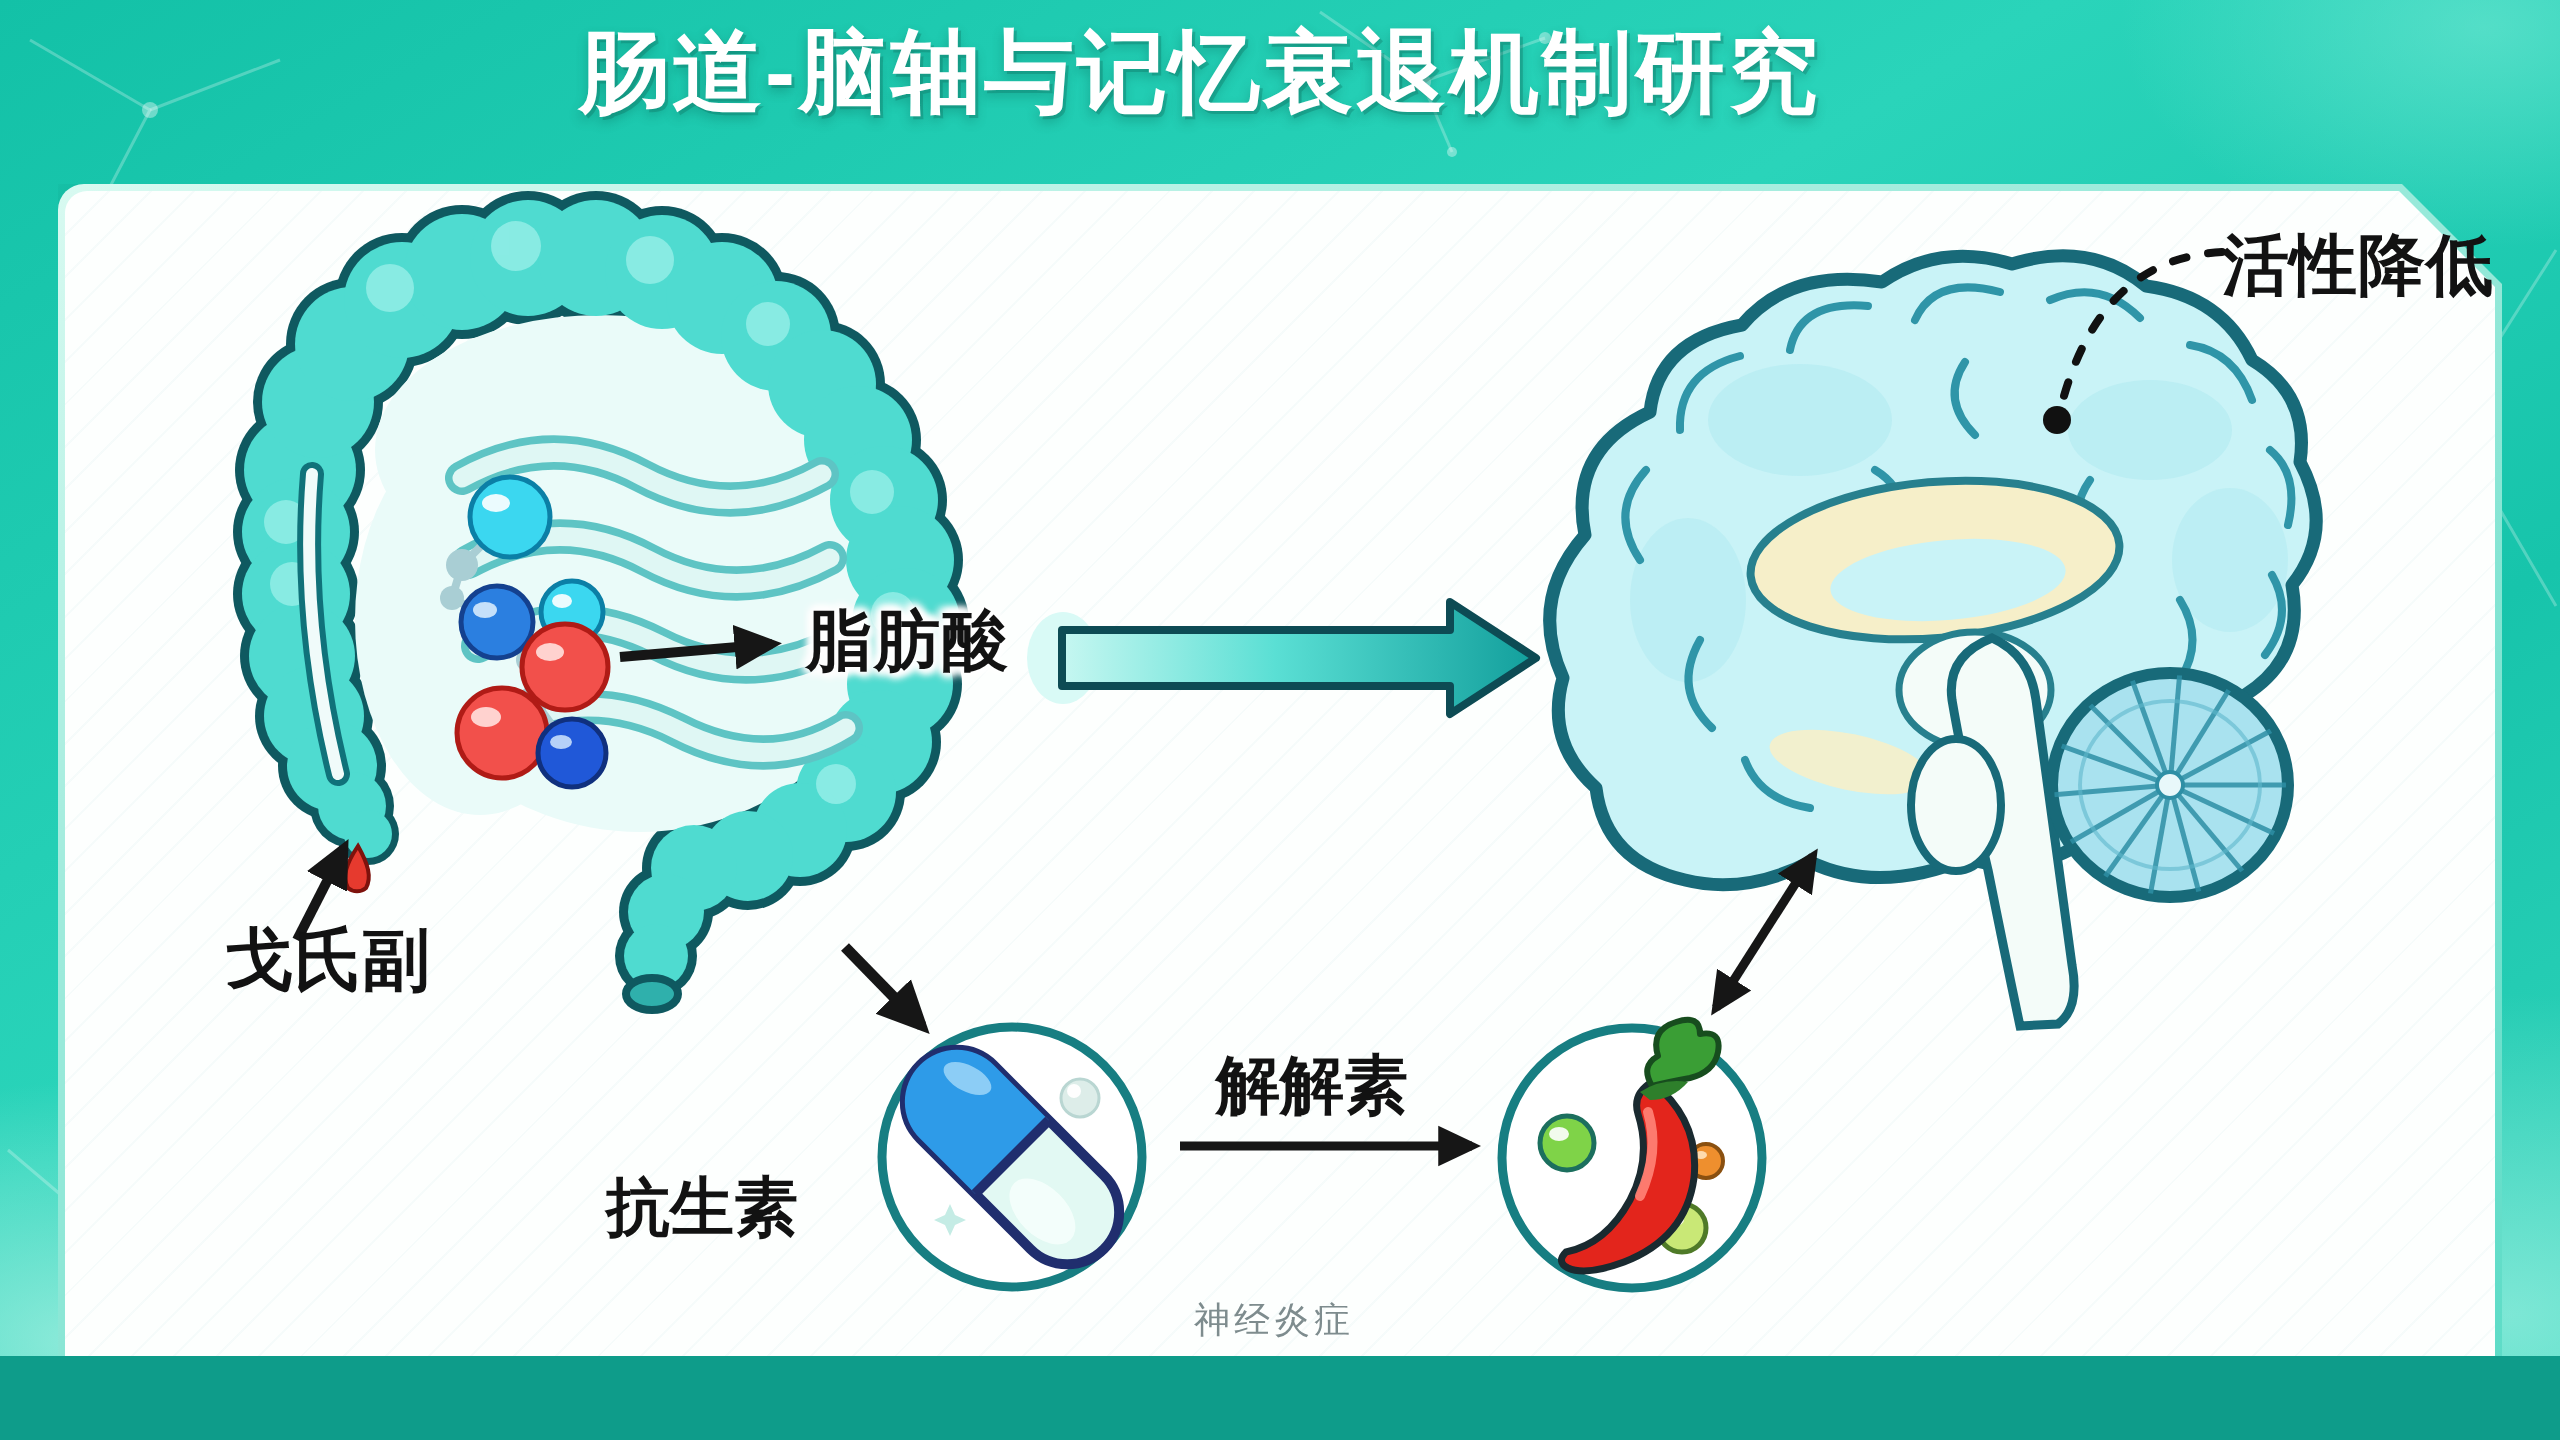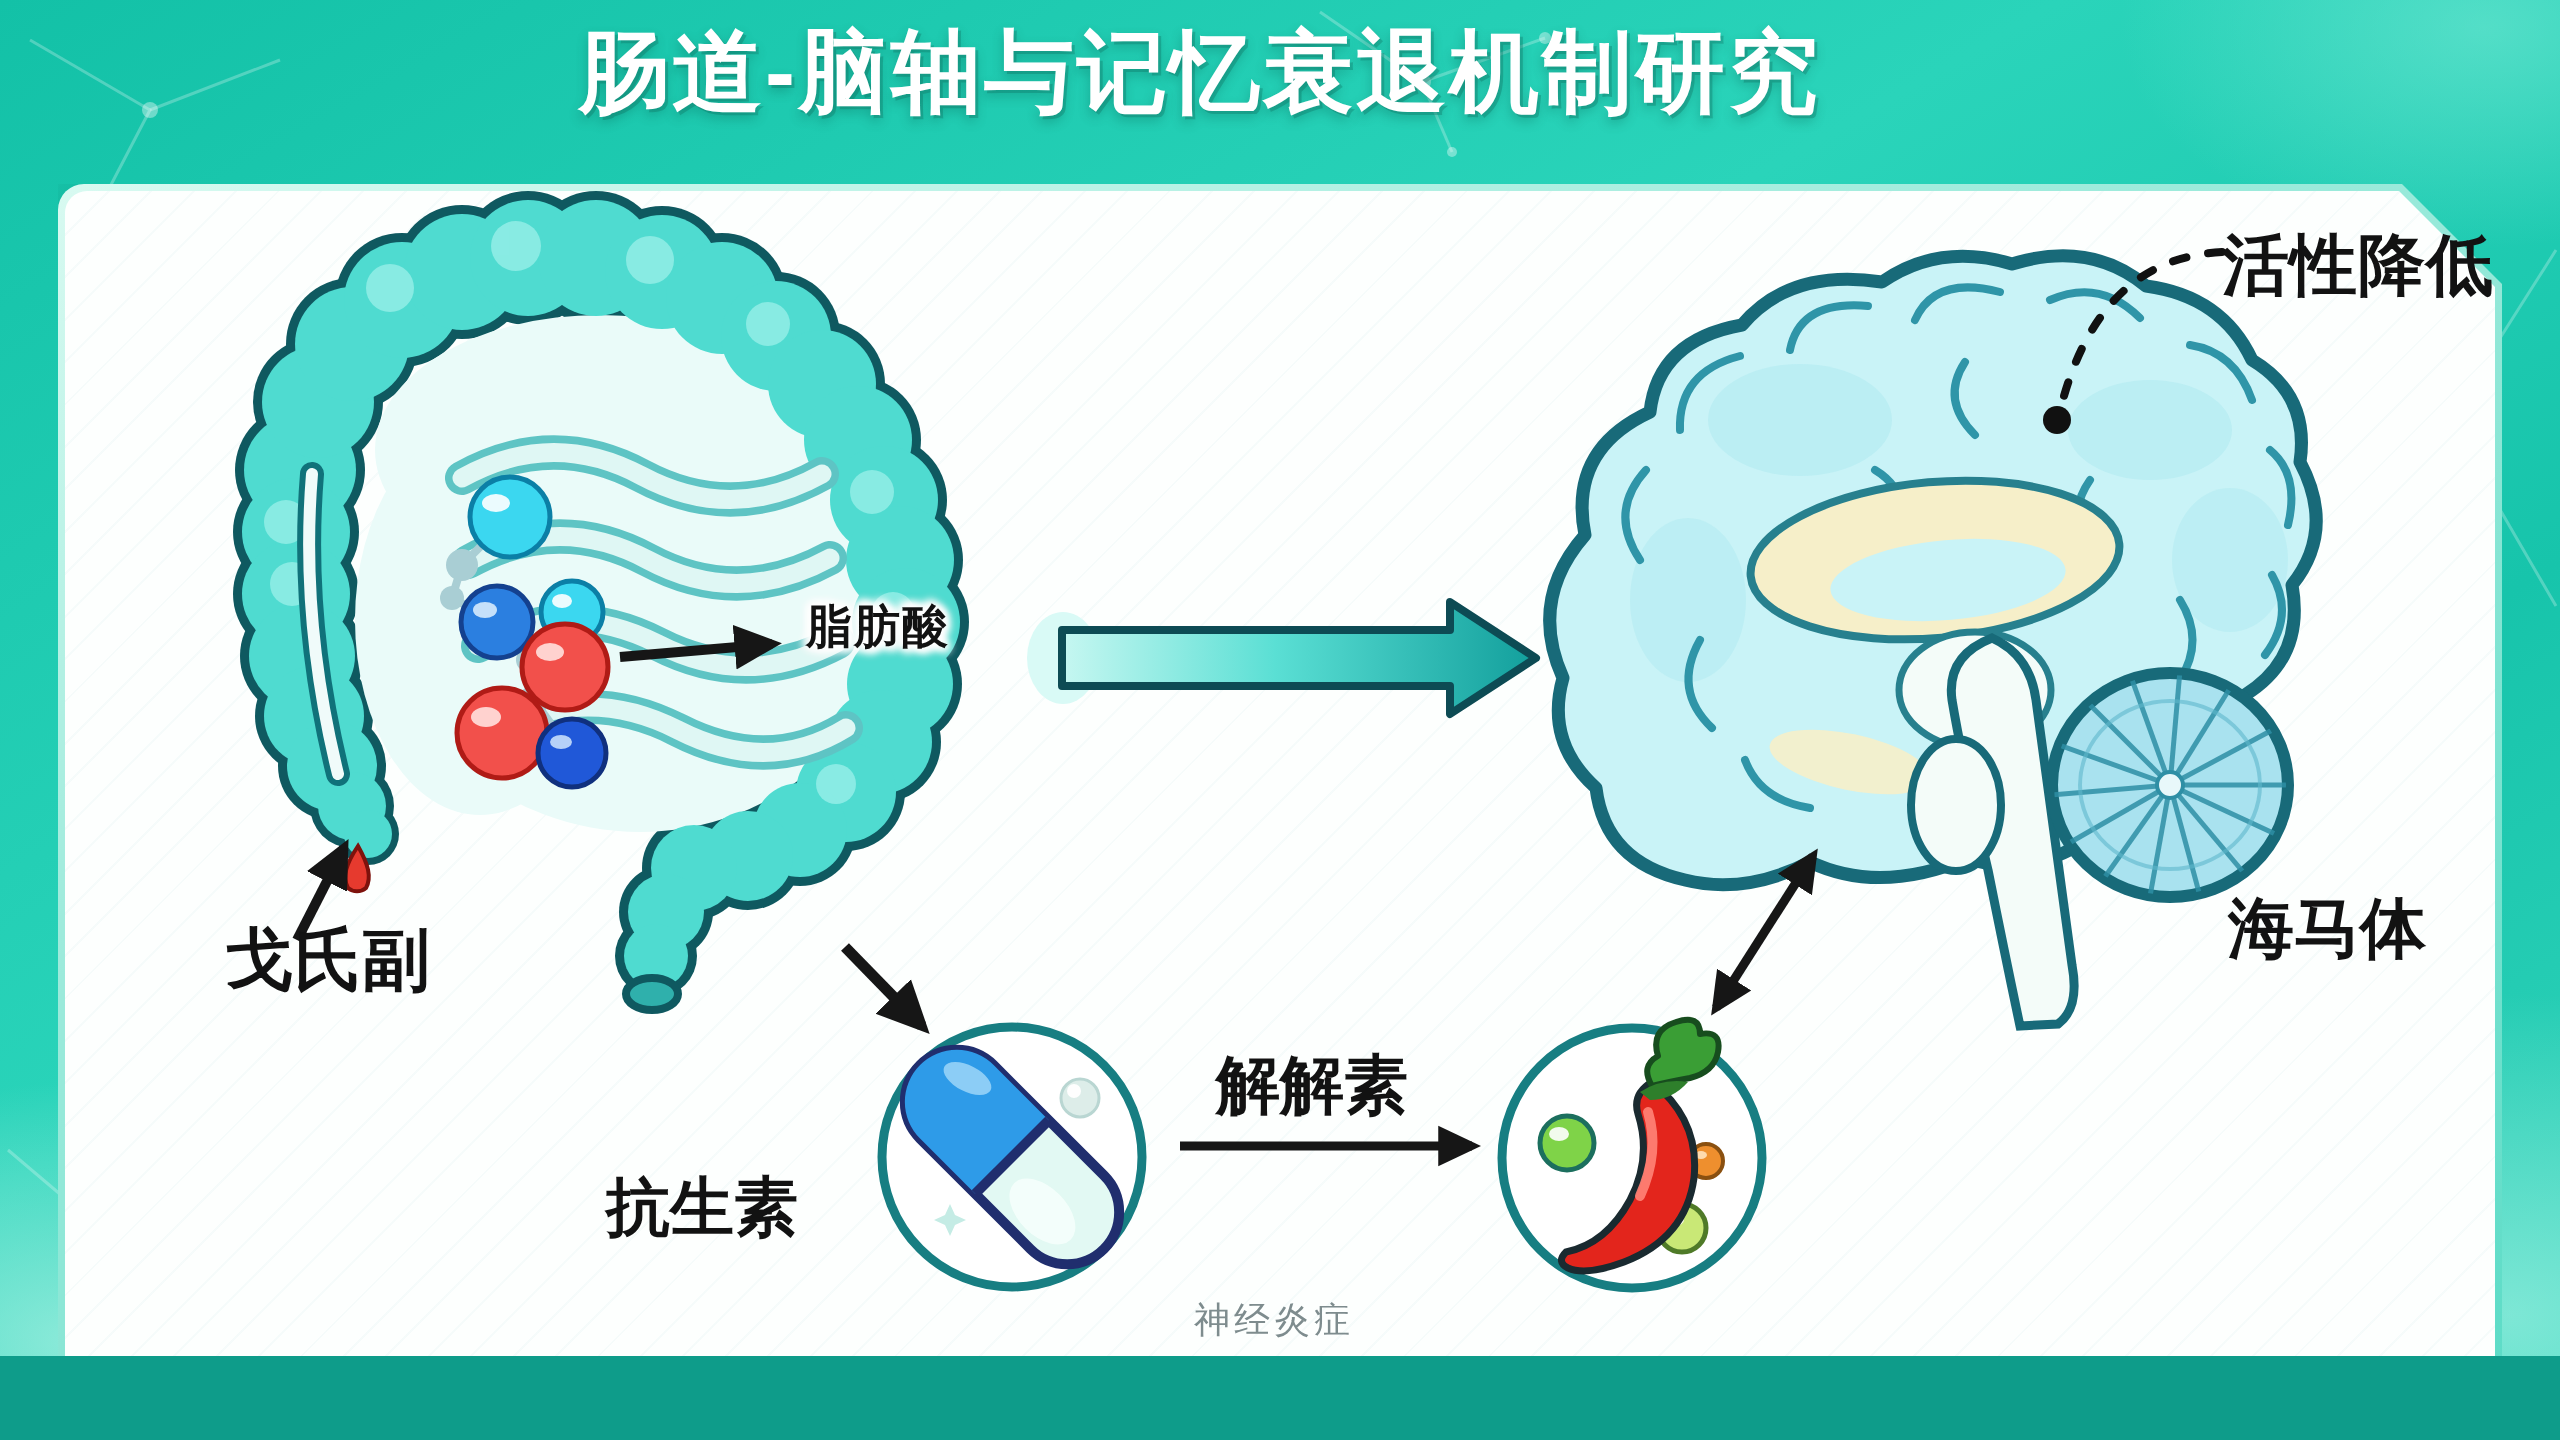--- a/index.html
+++ b/index.html
@@ -31,21 +31,21 @@
   #art{position:absolute;inset:0;z-index:2;pointer-events:none;}
   .lbl{position:absolute;z-index:3;color:#121212;font-weight:800;white-space:nowrap;text-align:center;}
   #title{
     position:absolute;z-index:3;left:1200px;top:12px;transform:translateX(-50%);
     color:#ffffff;font-weight:800;font-size:90px;letter-spacing:3px;white-space:nowrap;
     text-shadow:0 6px 12px rgba(0,80,66,.30), 3px 3px 0 rgba(17,120,104,.35);
   }
   #lbl-activity{left:2222px;top:220px;font-size:67px;letter-spacing:1px;}
   #lbl-vagus{left:1138px;top:526px;font-size:74px;letter-spacing:10px;}
   #lbl-fat{
-    left:806px;top:596px;font-size:46px;letter-spacing:2px;
+    left:806px;top:596px;font-size:66px;letter-spacing:2px;
     text-shadow:0 0 7px #fff,0 0 12px #fff,4px 0 9px #fff,-4px 0 9px #fff,0 4px 9px #fff,0 -4px 9px #fff,4px 4px 9px #fff,-4px -4px 9px #fff;
   }
   #lbl-bacteria{left:226px;top:916px;font-size:68px;line-height:86px;}
   #lbl-bacteria .l2{margin-left:16px;}
   #lbl-hippo{left:2228px;top:884px;font-size:66px;}
   #lbl-anti{left:606px;top:1164px;font-size:64px;}
   #lbl-resolvin{left:1216px;top:1042px;font-size:64px;}
   #lbl-caps{left:1810px;top:1220px;font-size:68px;}
   #lbl-neuro{left:1194px;top:1296px;font-size:36px;color:#7E8C8E;font-weight:400;letter-spacing:4px;}
 </style>
@@ -340,17 +340,16 @@
       <path d="M1813,856 L1716,1008" stroke-width="9" marker-start="url(#mA)" marker-end="url(#mA)"></path>
     </g>
   </svg>
 
   <div id="title">肠道-脑轴与记忆衰退机制研究</div>
   <div class="lbl" id="lbl-activity">活性降低</div>
   <div class="lbl" id="lbl-fat">脂肪酸</div>
   <div class="lbl" id="lbl-bacteria">
     <div>戈氏副</div>
   </div>
-  <div class="lbl" id="lbl-hippo">海马体</div>
   <div class="lbl" id="lbl-anti">抗生素</div>
   <div class="lbl" id="lbl-resolvin">解解素</div>
   <div class="lbl" id="lbl-neuro">神经炎症</div>
 </div>
 
 </body></html>

